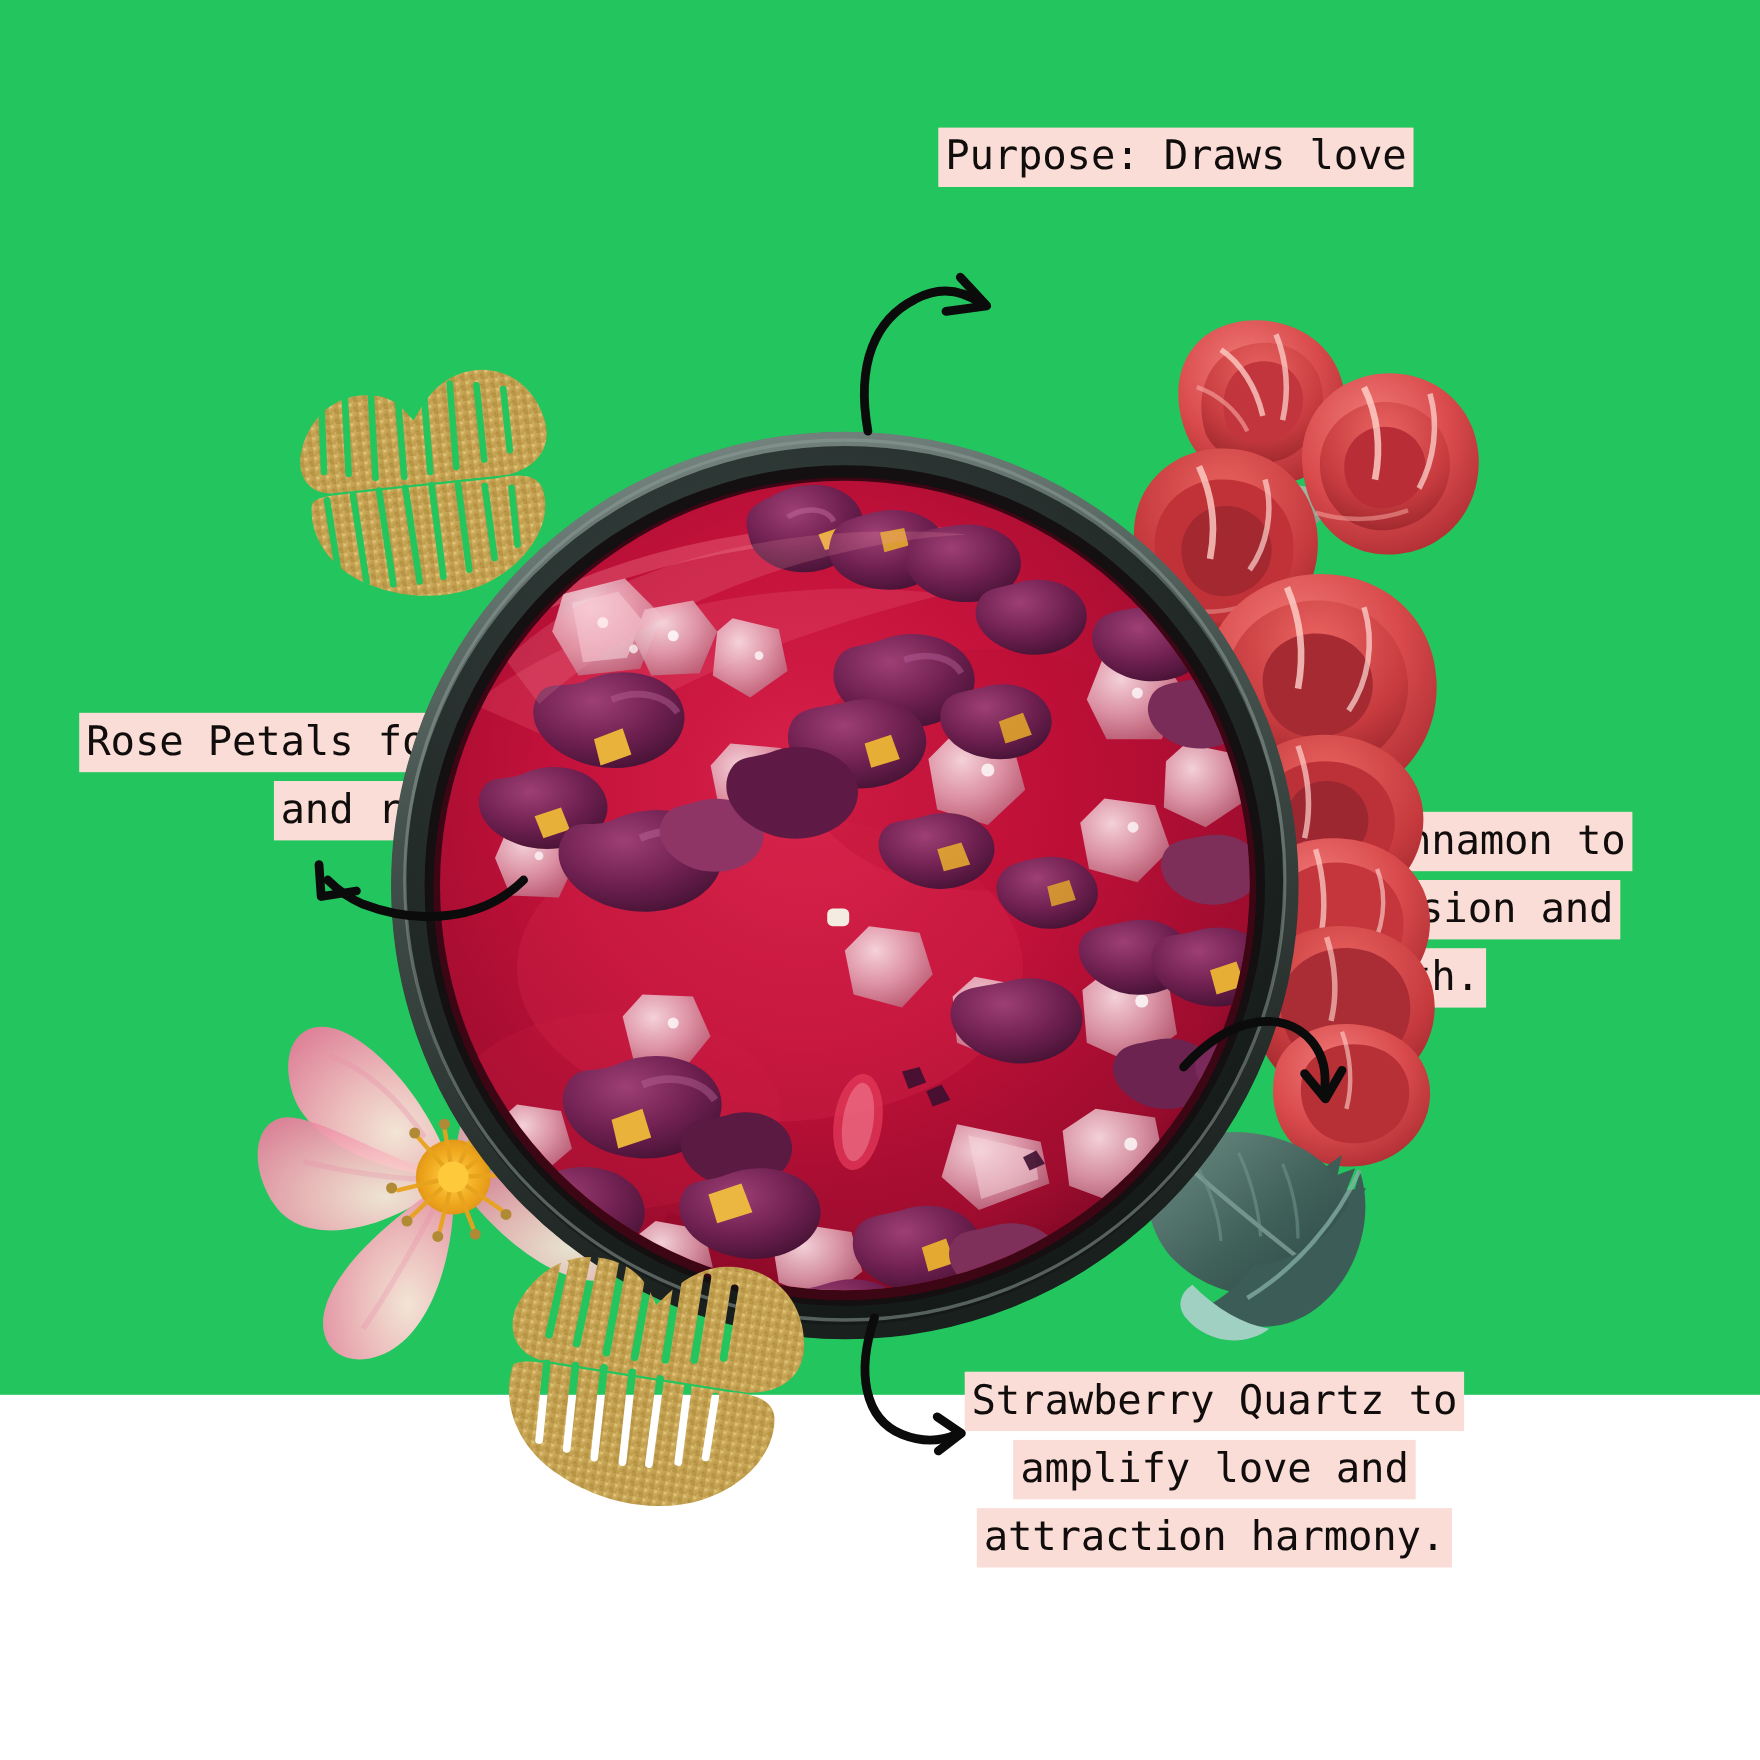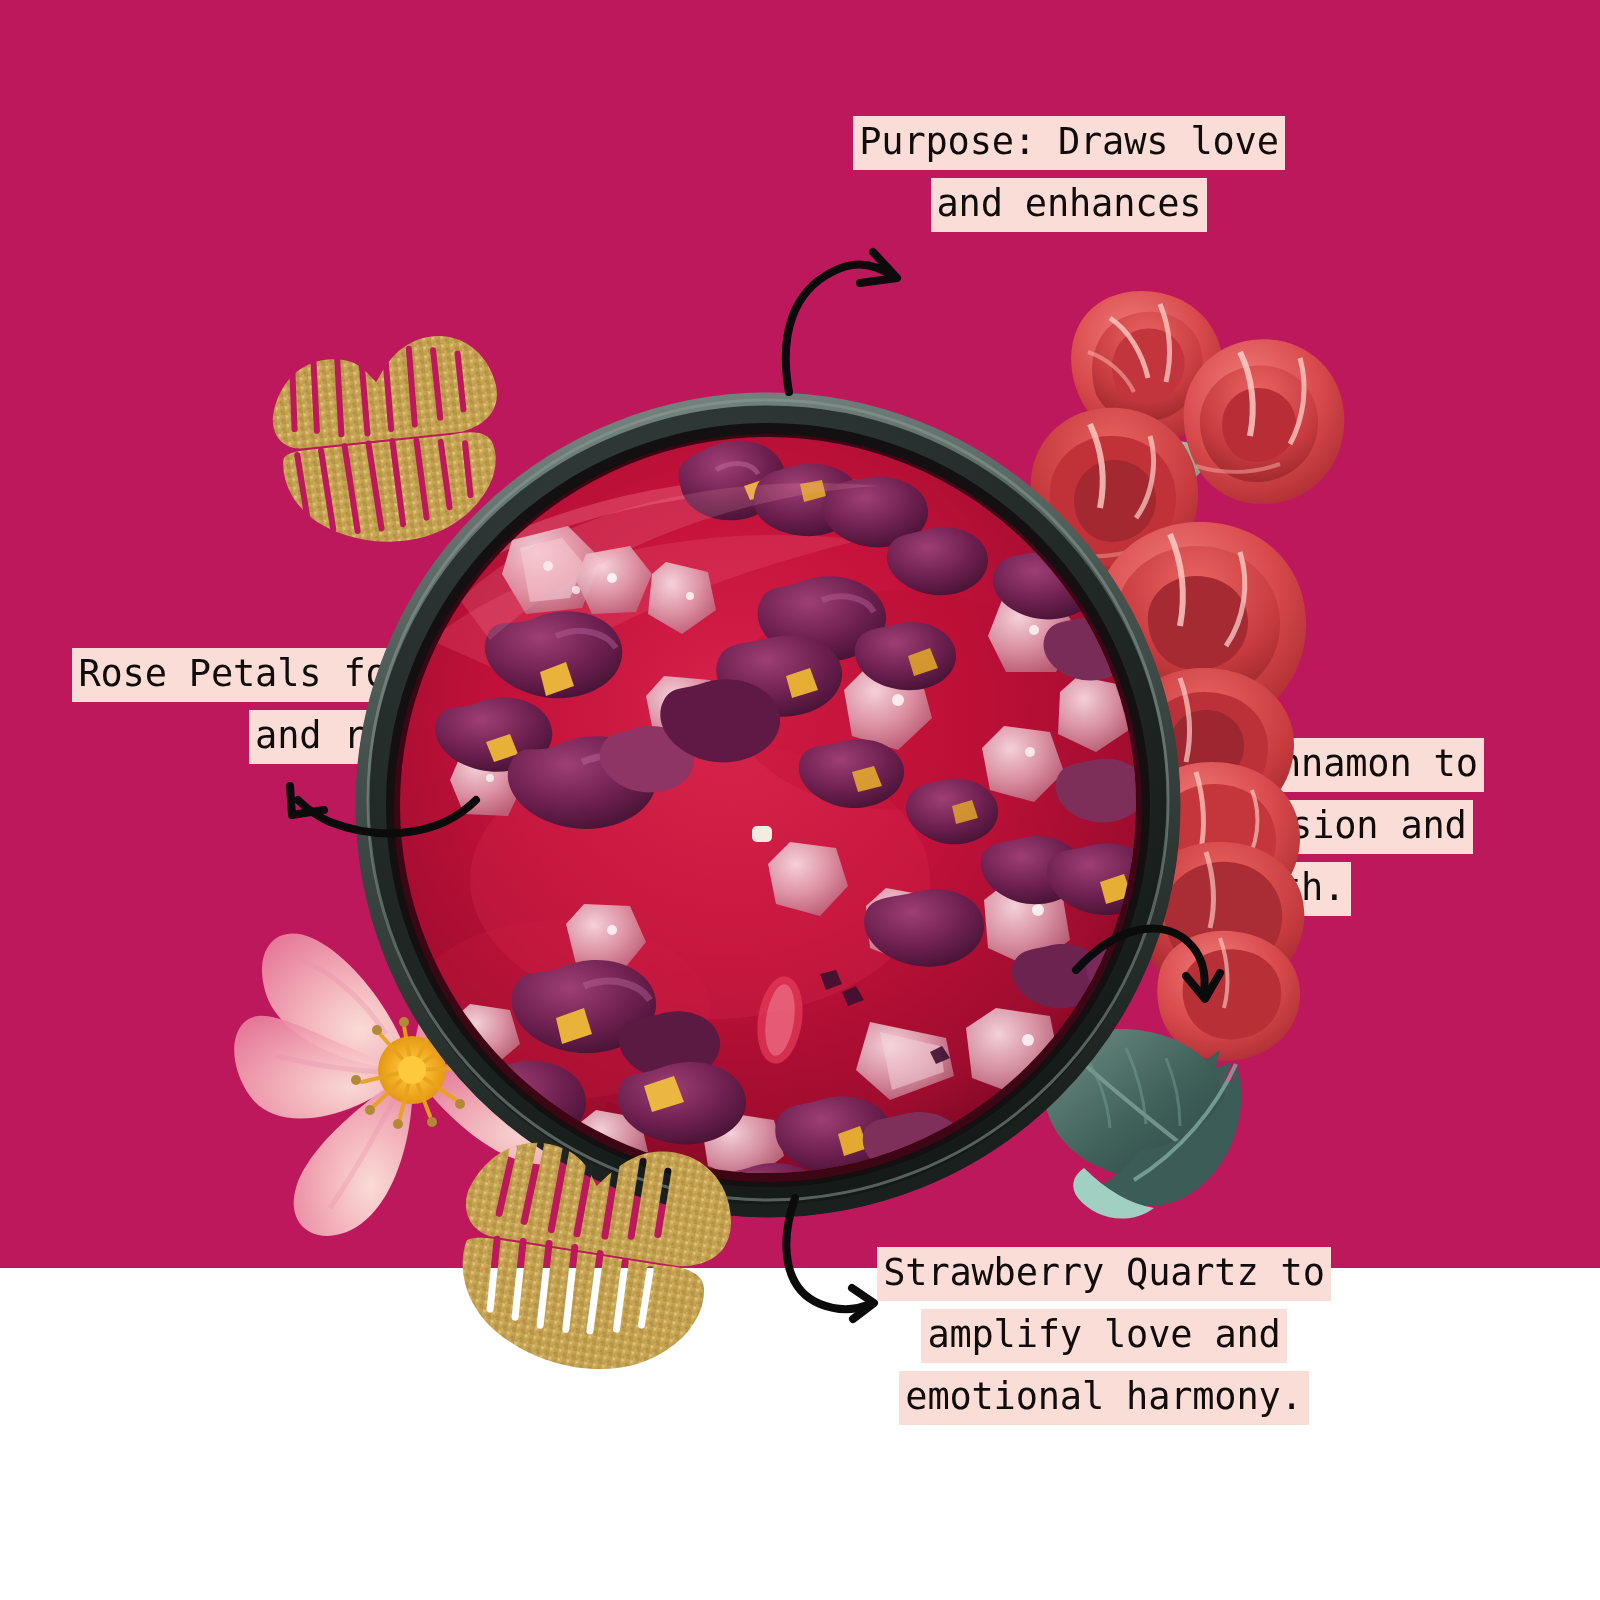--- a/index.html
+++ b/index.html
@@ -1,18 +1,18 @@
 <!DOCTYPE html>
 <html><head>
 <meta charset="utf-8">
 <style>
   html,body{margin:0;padding:0;background:#fff;}
   body{width:1600px;height:1600px;position:relative;overflow:hidden;
        font-family:"DejaVu Sans Mono","Liberation Mono",monospace;}
-  #stage{position:absolute;inset:0;width:1600px;height:1268px;background:#be185d;}
+  #stage{position:absolute;inset:0;width:1600px;height:1268px;background:#22c55e;}
 
   
   .callout{position:absolute;display:flex;flex-direction:column;}
   .callout.c-center{align-items:center;}
   .callout.c-right{align-items:flex-end;}
   .callout .ln{
     background:#fbddd7;
     color:#100d0c;
     font-size:37px;
     line-height:1.0;
@@ -543,35 +543,34 @@
         <path d="M795 1198 C778 1248 786 1290 820 1304 C840 1312 856 1310 870 1304"></path>
         <path d="M852 1288 L874 1303 L853 1319"></path>
       </g>
     </g>
   </svg>
 
   <div class="txtlayer">
 
     <div class="callout c-center" style="left:844px; top:116px; width:450px;">
       <span class="ln">Purpose: Draws love</span>
-      <span class="ln">and enhances</span>
     </div>
 
     <div class="callout c-right" style="left:86px; top:648px; width:440px;">
       <span class="ln">Rose Petals for love</span>
       <span class="ln">and romance.</span>
     </div>
 
     <div class="callout c-center" style="left:1062px; top:738px; width:412px;">
       <span class="ln">Apple &amp; Cinnamon to</span>
       <span class="ln">ignite passion and</span>
       <span class="ln">warmth.</span>
     </div>
 
     <div class="callout c-center" style="left:884px; top:1228px; width:440px;margin-top:19px;">
       <span class="ln">Strawberry Quartz to</span>
       <span class="ln">amplify love and</span>
-      <span class="ln">emotional harmony.</span>
+      <span class="ln">attraction harmony.</span>
     </div>
 
   </div>
 
 </div>
 
 </body></html>

